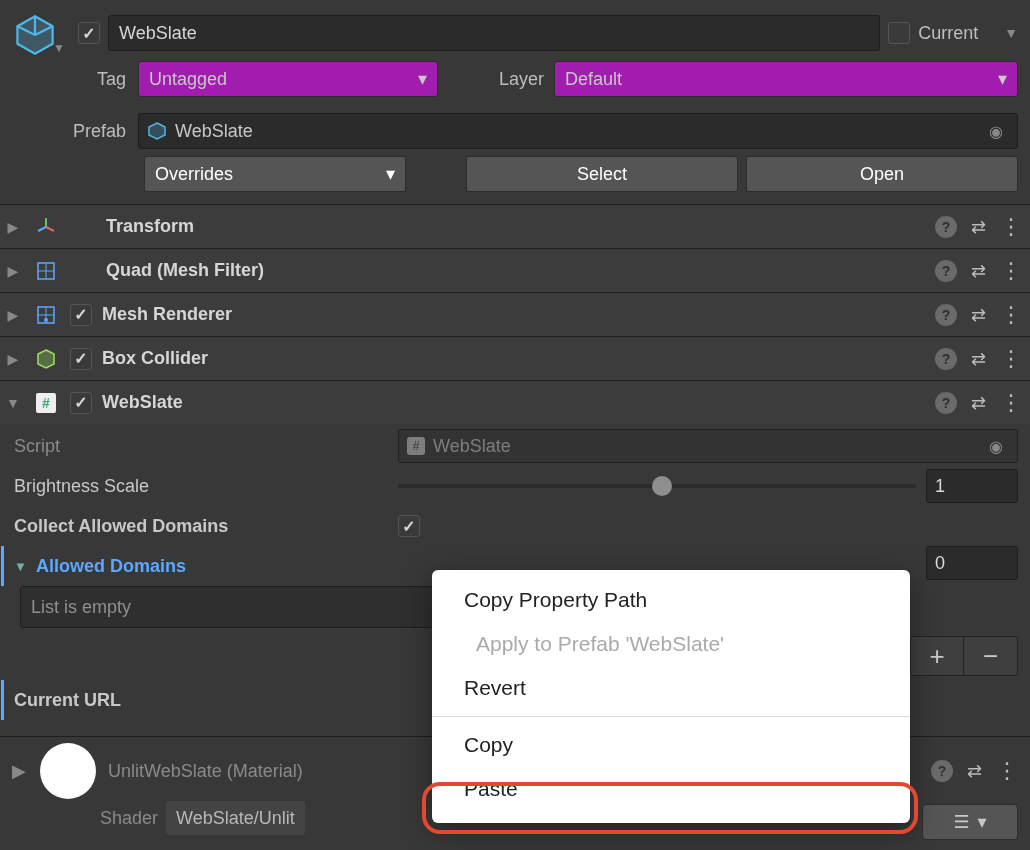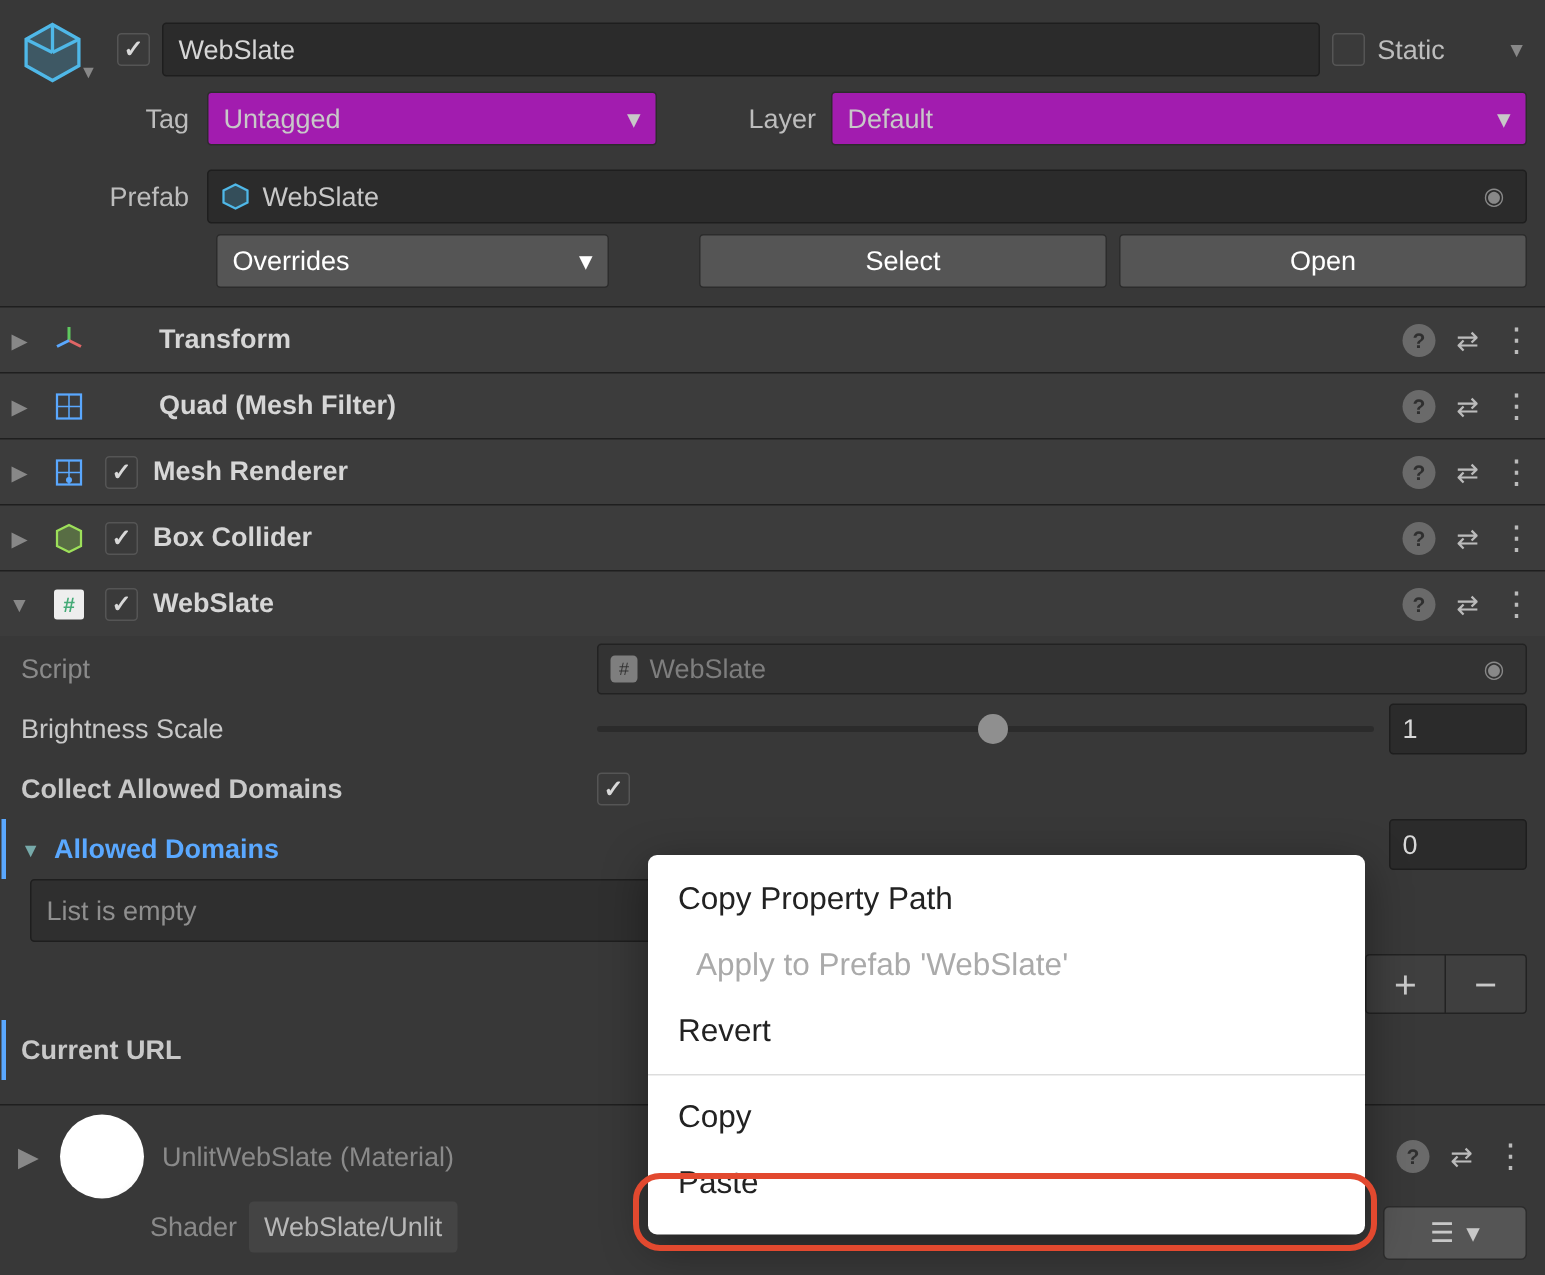--- a/index.html
+++ b/index.html
@@ -136,21 +136,21 @@
     position: absolute; right: 12px; bottom: 10px; height: 36px; width: 96px;
     background: #555; border: 1px solid #2c2c2c; border-radius: 4px;
     display: flex; align-items: center; justify-content: center; gap: 8px; color: #c8c8c8;
   }
   .context-menu {
     position: absolute; left: 432px; top: 570px; width: 478px;
     background: #fff; color: #222; border-radius: 6px;
     box-shadow: 0 8px 30px rgba(0,0,0,0.4); padding: 8px 0 12px 0;
     font-size: 21px;
   }
-  .cm-item { padding: 10px 20px; }
+  .cm-item { padding: 10px 32px; }
   .cm-item.disabled { color: #aaa; margin-left: 12px; }
   .cm-sep { height: 1px; background: #ddd; margin: 6px 0; }
   .paste-highlight {
     position: absolute; left: 422px; top: 782px; width: 496px; height: 52px;
     border: 4px solid #e2492f; border-radius: 18px; pointer-events: none;
   }
   .layer-label { color: #bdbdbd; min-width: 70px; text-align: right; padding-right: 2px; }
 </style>
 </head>
 <body>
@@ -166,21 +166,21 @@
             <line x1="20" y1="20" x2="36" y2="12"></line>
       </g>
         </svg>
       <span class="small-arrow-down">▼</span>
     </div>
     <span class="checkbox checked"></span>
     <div class="textbox name-field">
       <span>WebSlate</span>
     </div>
     <span class="static-cb"></span>
-    <span class="static-label">Static</span>
+    <span class="static-label">Current</span>
     <span class="chev-down">▼</span>
   </div>
 
   <div class="row" style="margin-top:4px; padding-left:62px;">
     <div class="label-col" style="width:60px;">Tag</div>
     <div class="dropdown tag-dd">
       <span>Untagged</span>
       <span>▾</span>
     </div>
     <div style="width:22px"></div>

